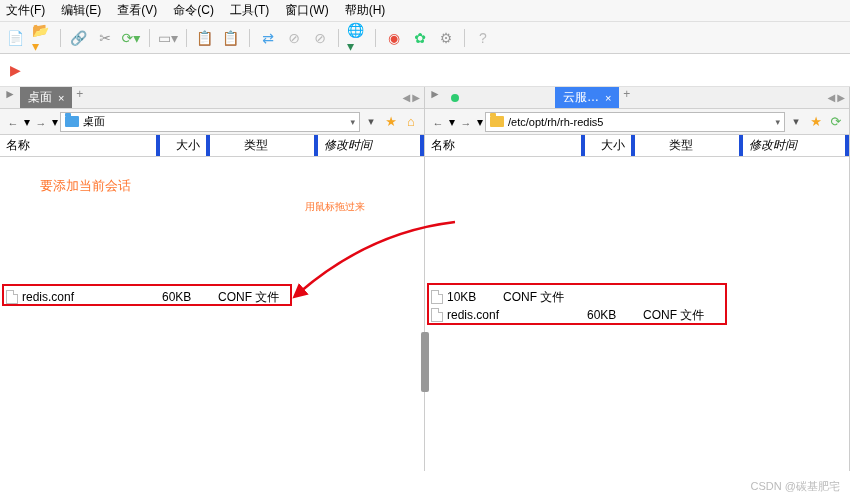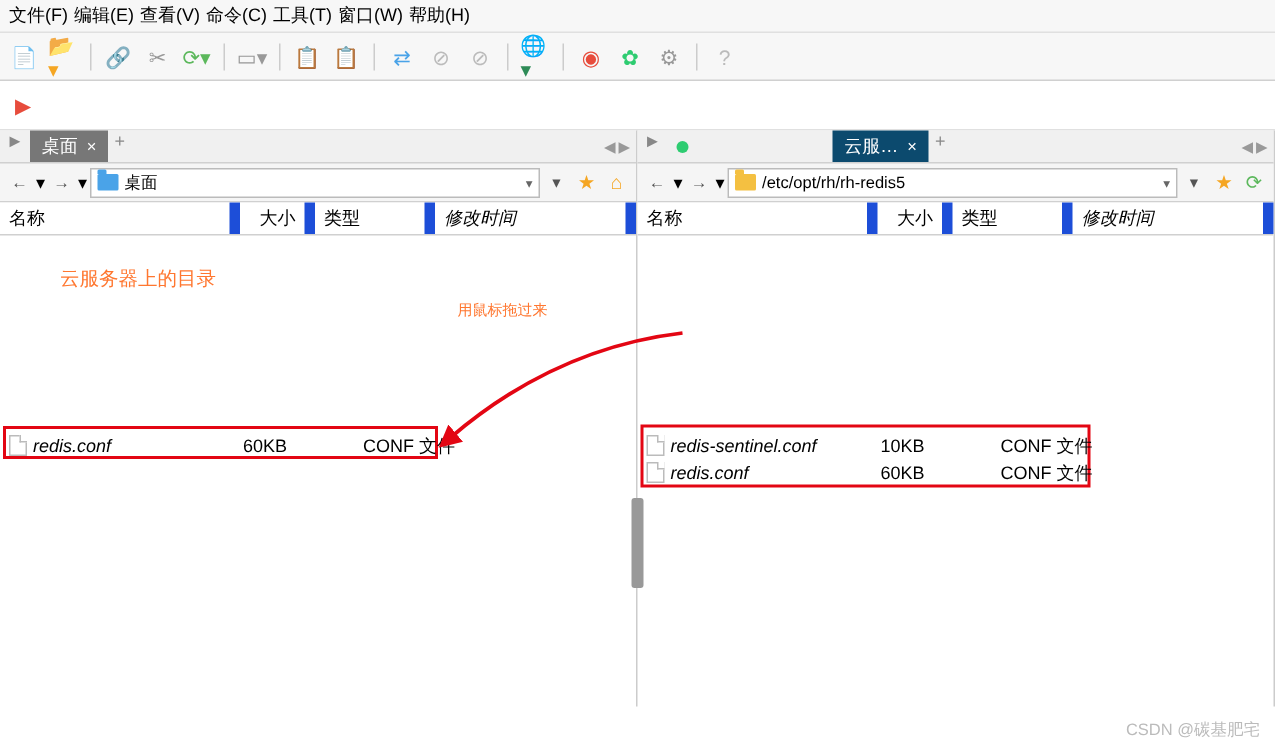--- a/index.html
+++ b/index.html
@@ -1,59 +1,59 @@
 <!DOCTYPE html>
 <html><head>
 <meta charset="utf-8">
 <style>
 * { margin: 0; padding: 0; box-sizing: border-box; font-family: "Microsoft YaHei", Arial, sans-serif; font-size: 12px; }
 body { width: 850px; height: 500px; background: #fff; overflow: hidden; position: relative; }
-.menubar { display: flex; padding: 3px 6px; gap: 4px; background: #f7f7f7; border-bottom: 1px solid #e0e0e0; height: 22px; align-items: center; }
+.menubar { display: flex; padding: 3px 6px; gap: 16px; background: #f7f7f7; border-bottom: 1px solid #e0e0e0; height: 22px; align-items: center; }
 .menubar span { cursor: pointer; }
 .toolbar { display: flex; padding: 4px 6px; gap: 6px; background: #f7f7f7; border-bottom: 1px solid #d0d0d0; height: 32px; align-items: center; }
 .tb-ico { width: 20px; height: 20px; display: inline-flex; align-items: center; justify-content: center; font-size: 14px; cursor: pointer; }
 .tb-sep { width: 1px; height: 18px; background: #ccc; margin: 0 2px; }
 .hint { padding: 8px 10px; background: #fff; border-bottom: 1px solid #e0e0e0; display: flex; align-items: center; gap: 4px; color: #888; }
 .flag { color: #e74c3c; font-size: 14px; }
 .panes { display: flex; height: calc(100% - 116px); position: relative; }
 .pane { flex: 1; display: flex; flex-direction: column; border-right: 1px solid #ccc; position: relative; }
 .tabbar { display: flex; background: #f0f0f0; height: 22px; align-items: stretch; border-bottom: 1px solid #d0d0d0; position: relative; }
 .tab { display: flex; align-items: center; padding: 0 8px; background: #777; color: #fff; gap: 6px; font-size: 11px; }
-.tab.blue { background: #0c4a6e; }
+.tab.blue { background: #3b82f6; }
 .tab .x { cursor: pointer; font-size: 11px; }
 .tab-arrows { display: flex; align-items: center; margin-left: auto; gap: 2px; padding-right: 4px; color: #999; }
 .tab-arrows span { cursor: pointer; font-size: 10px; }
 .dot { width: 8px; height: 8px; border-radius: 50%; background: #2ecc71; margin: 7px 6px 0 6px; }
 .plus { padding: 0 4px; color: #888; cursor: pointer; }
 .navbar { display: flex; height: 26px; align-items: center; background: #f5f5f5; border-bottom: 1px solid #d0d0d0; padding: 0 4px; gap: 2px; }
 .nav-btn { width: 18px; height: 18px; display: inline-flex; align-items: center; justify-content: center; cursor: pointer; color: #555; font-size: 11px; }
 .path-box { flex: 1; display: flex; align-items: center; border: 1px solid #bbb; background: #fff; height: 20px; padding: 0 4px; gap: 4px; }
 .folder-ico { width: 14px; height: 11px; background: #f4c041; border-radius: 1px; display: inline-block; position: relative; }
 .folder-ico.blue { background: #4aa3e8; }
 .folder-ico::before { content: ""; position: absolute; top: -3px; left: 0; width: 6px; height: 3px; background: inherit; border-radius: 1px 1px 0 0; }
 .path-text { flex: 1; font-size: 11px; }
 .path-dd { cursor: pointer; color: #666; font-size: 9px; }
 .nav-ico { width: 18px; height: 18px; display: inline-flex; align-items: center; justify-content: center; cursor: pointer; font-size: 13px; }
 .star { color: #f5a623; }
 .home { color: #f5a623; }
 .refresh { color: #5cb85c; }
 .cols { display: flex; border-bottom: 1px solid #d0d0d0; height: 22px; align-items: center; background: #fff; }
-.col { padding: 0 6px; font-size: 12px; border-right: 7px solid #1d4ed8; height: 100%; display: flex; align-items: center; }
+.col { padding: 0 6px; font-size: 12px; border-right: 4px solid #1d4ed8; height: 100%; display: flex; align-items: center; }
 .col.name { flex: 0 0 160px; }
 .col.size { flex: 0 0 50px; justify-content: flex-end; }
-.col.type { flex: 0 0 80px; }
+.col.type { flex: 0 0 80px; margin-left: 28px; }
 .col.date { flex: 1; font-style: italic; }
 .filelist { flex: 1; position: relative; overflow: hidden; }
 .annot { position: absolute; color: #ff7730; font-size: 13px; pointer-events: none; }
 .row { display: flex; align-items: center; height: 20px; padding: 0 6px; }
 .row .fi { width: 12px; height: 14px; border: 1px solid #bbb; background: #fff; margin-right: 4px; position: relative; }
 .row .fi::after { content: ""; position: absolute; top: -1px; right: -1px; width: 4px; height: 4px; background: #fff; border-left: 1px solid #bbb; border-bottom: 1px solid #bbb; }
-.row .fn { flex: 0 0 140px; font-style: italic; }
+.row .fn { flex: 0 0 140px; }
 .row .fs { flex: 0 0 50px; }
-.row .ft { flex: 0 0 80px; padding-left: 6px; margin-left: 24px; }
+.row .ft { flex: 0 0 80px; padding-left: 6px; }
 .hlbox { border: 2px solid #e30613; position: absolute; }
 .arrow-svg { position: absolute; top: 125px; left: 290px; width: 170px; height: 90px; pointer-events: none; z-index: 5; }
 .splitter { position: absolute; top: 245px; left: 50%; margin-left: -4px; width: 8px; height: 60px; background: #999; border-radius: 2px; }
 .watermark { position: absolute; right: 10px; bottom: 6px; color: #bbb; font-size: 11px; }
 </style>
 </head>
 <body>
 
 <div class="menubar">
   <span>文件(F)</span>
@@ -122,21 +122,21 @@
       <span class="nav-ico star">★</span>
       <span class="nav-ico home">⌂</span>
     </div>
     <div class="cols">
       <div class="col name">名称</div>
       <div class="col size">大小</div>
       <div class="col type">类型</div>
       <div class="col date">修改时间</div>
     </div>
     <div class="filelist">
-      <div class="annot" style="top:20px; left:40px;">云服务器上的目录</div>
+      <div class="annot" style="top:20px; left:40px;">要添加当前会话</div>
       <div class="hlbox" style="top:127px; left:2px; width:290px; height:22px;"></div>
       <div class="row" style="position:absolute; top:130px; left:0; width:100%;">
         <span class="fi"></span>
         <span class="fn">redis.conf</span>
         <span class="fs">60KB</span>
         <span class="ft">CONF 文件</span>
       </div>
     </div>
   </div>
 
@@ -170,21 +170,20 @@
     <div class="cols">
       <div class="col name">名称</div>
       <div class="col size">大小</div>
       <div class="col type">类型</div>
       <div class="col date">修改时间</div>
     </div>
     <div class="filelist">
       <div class="hlbox" style="top:126px; left:2px; width:300px; height:42px;"></div>
       <div class="row" style="position:absolute; top:130px; left:0; width:100%;">
         <span class="fi"></span>
-        <span class="fn">redis-sentinel.conf</span>
         <span class="fs">10KB</span>
         <span class="ft">CONF 文件</span>
       </div>
       <div class="row" style="position:absolute; top:148px; left:0; width:100%;">
         <span class="fi"></span>
         <span class="fn">redis.conf</span>
         <span class="fs">60KB</span>
         <span class="ft">CONF 文件</span>
       </div>
     </div>

